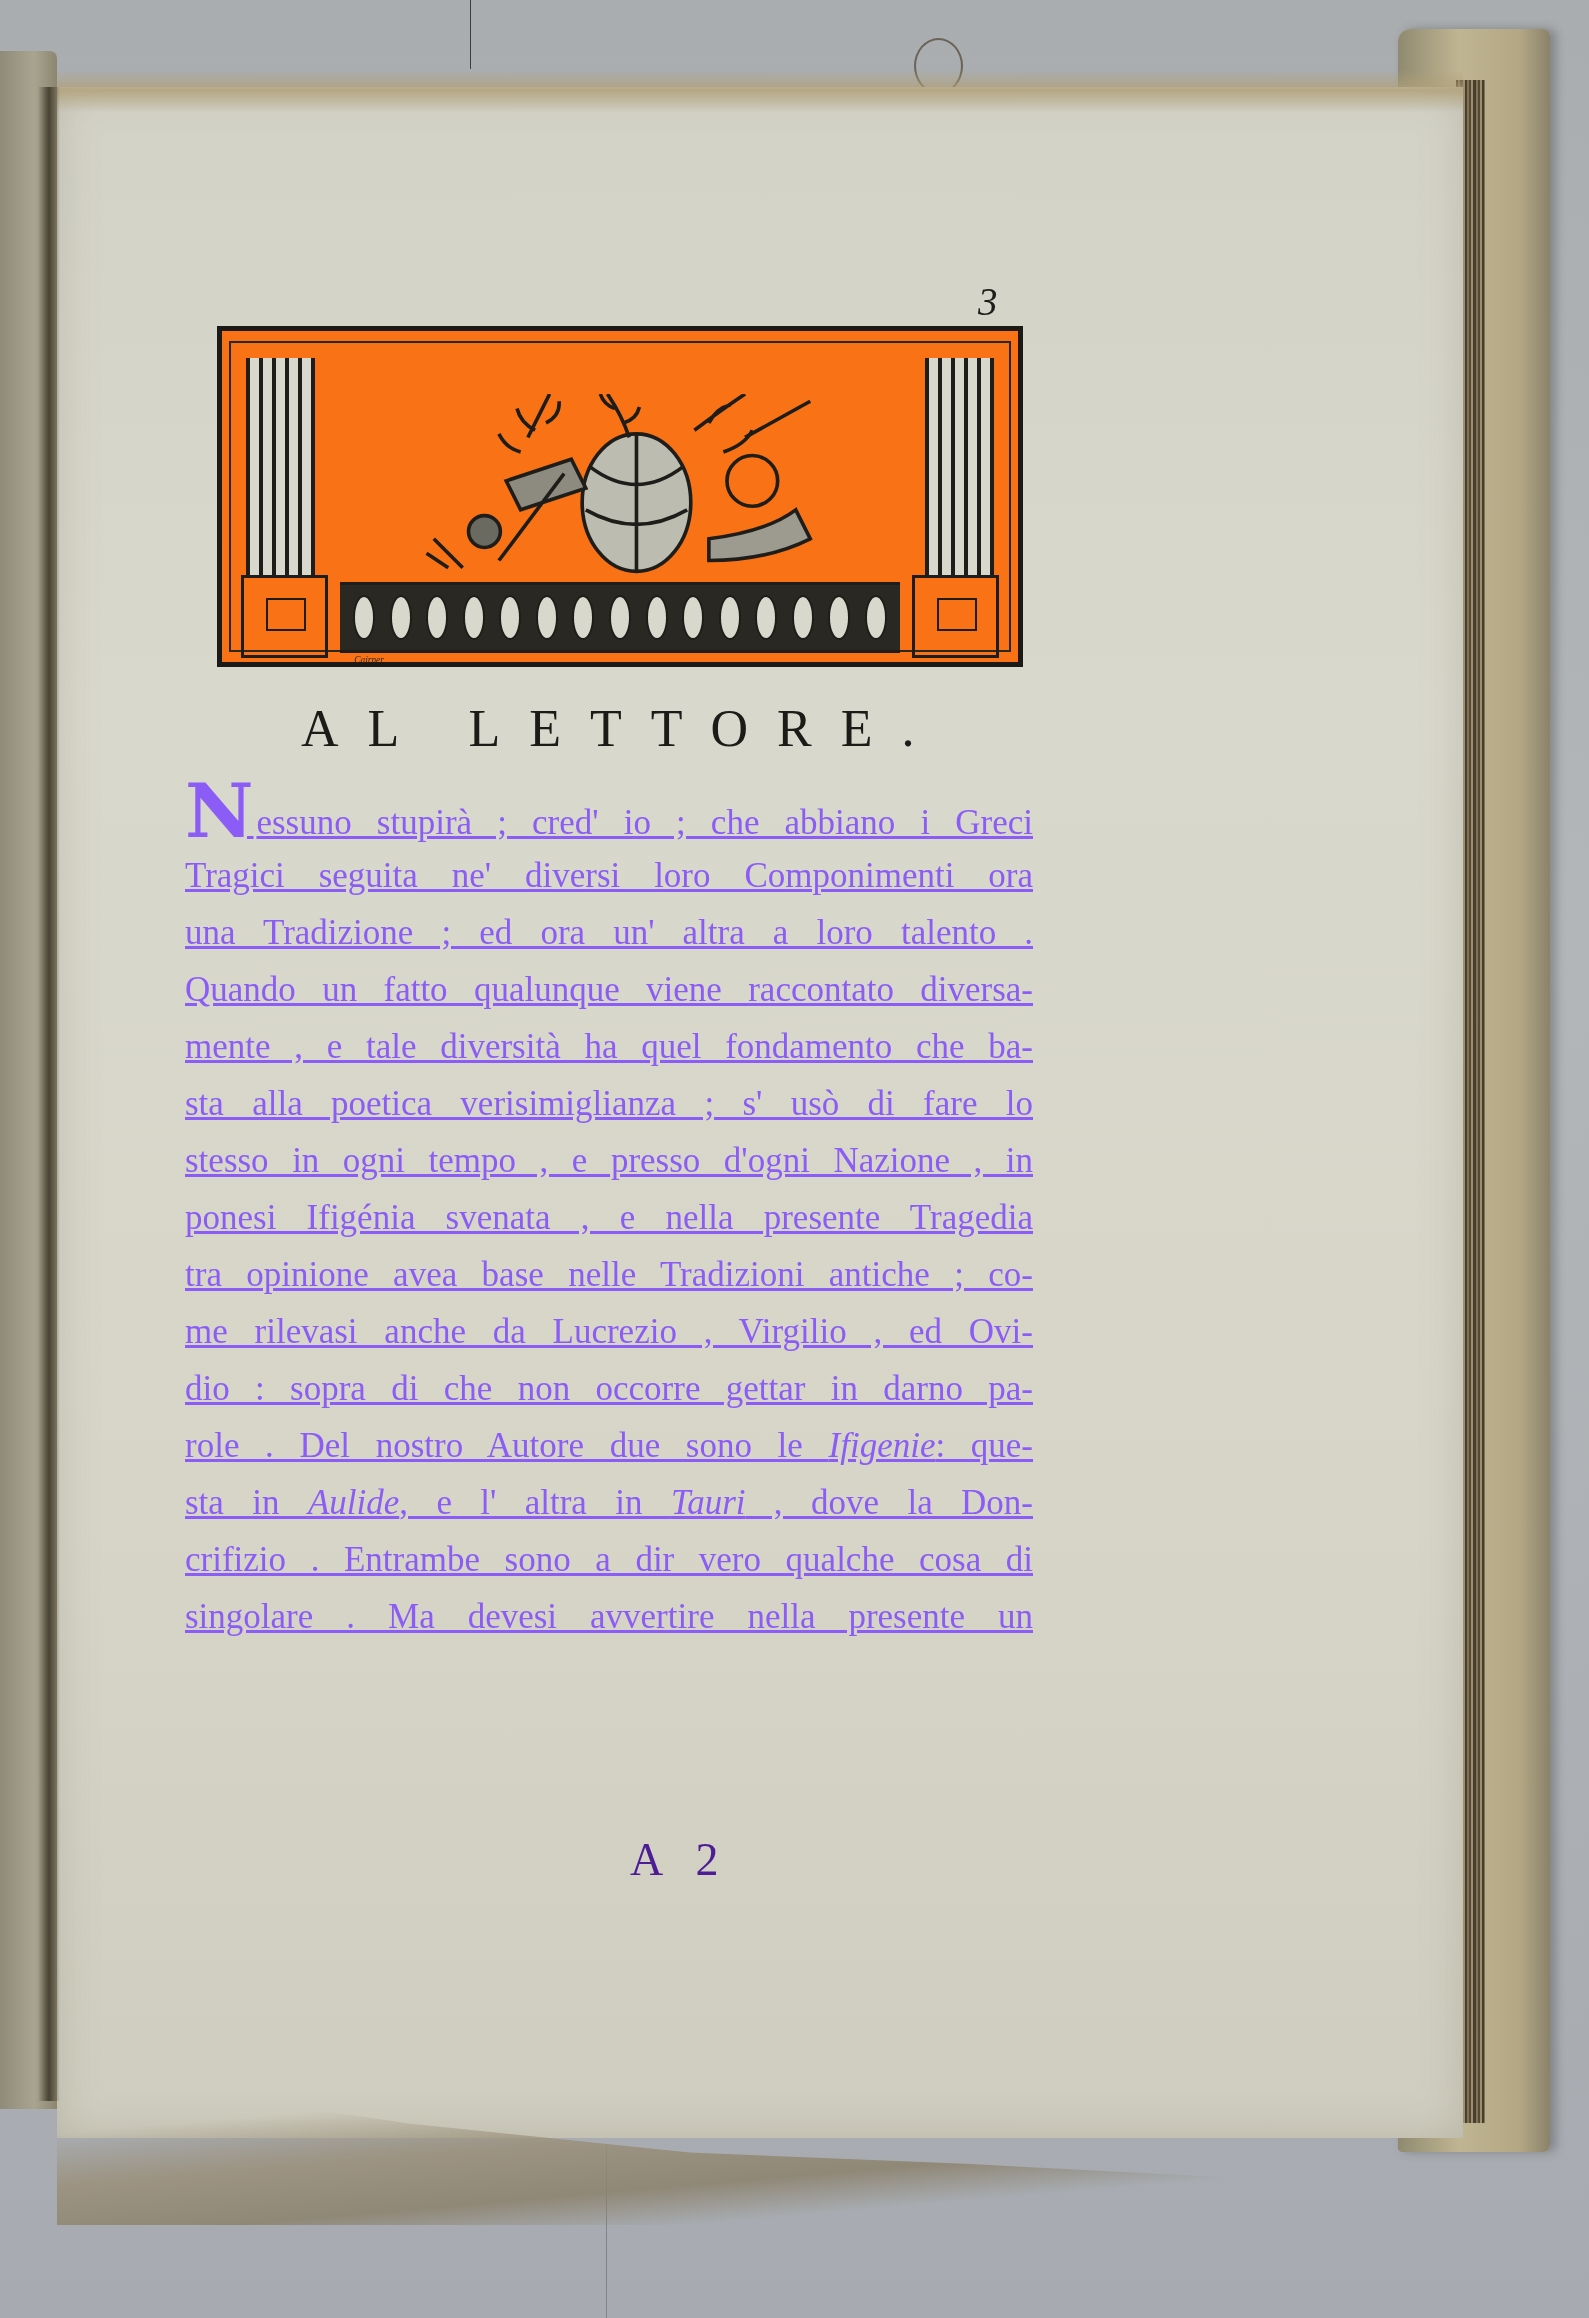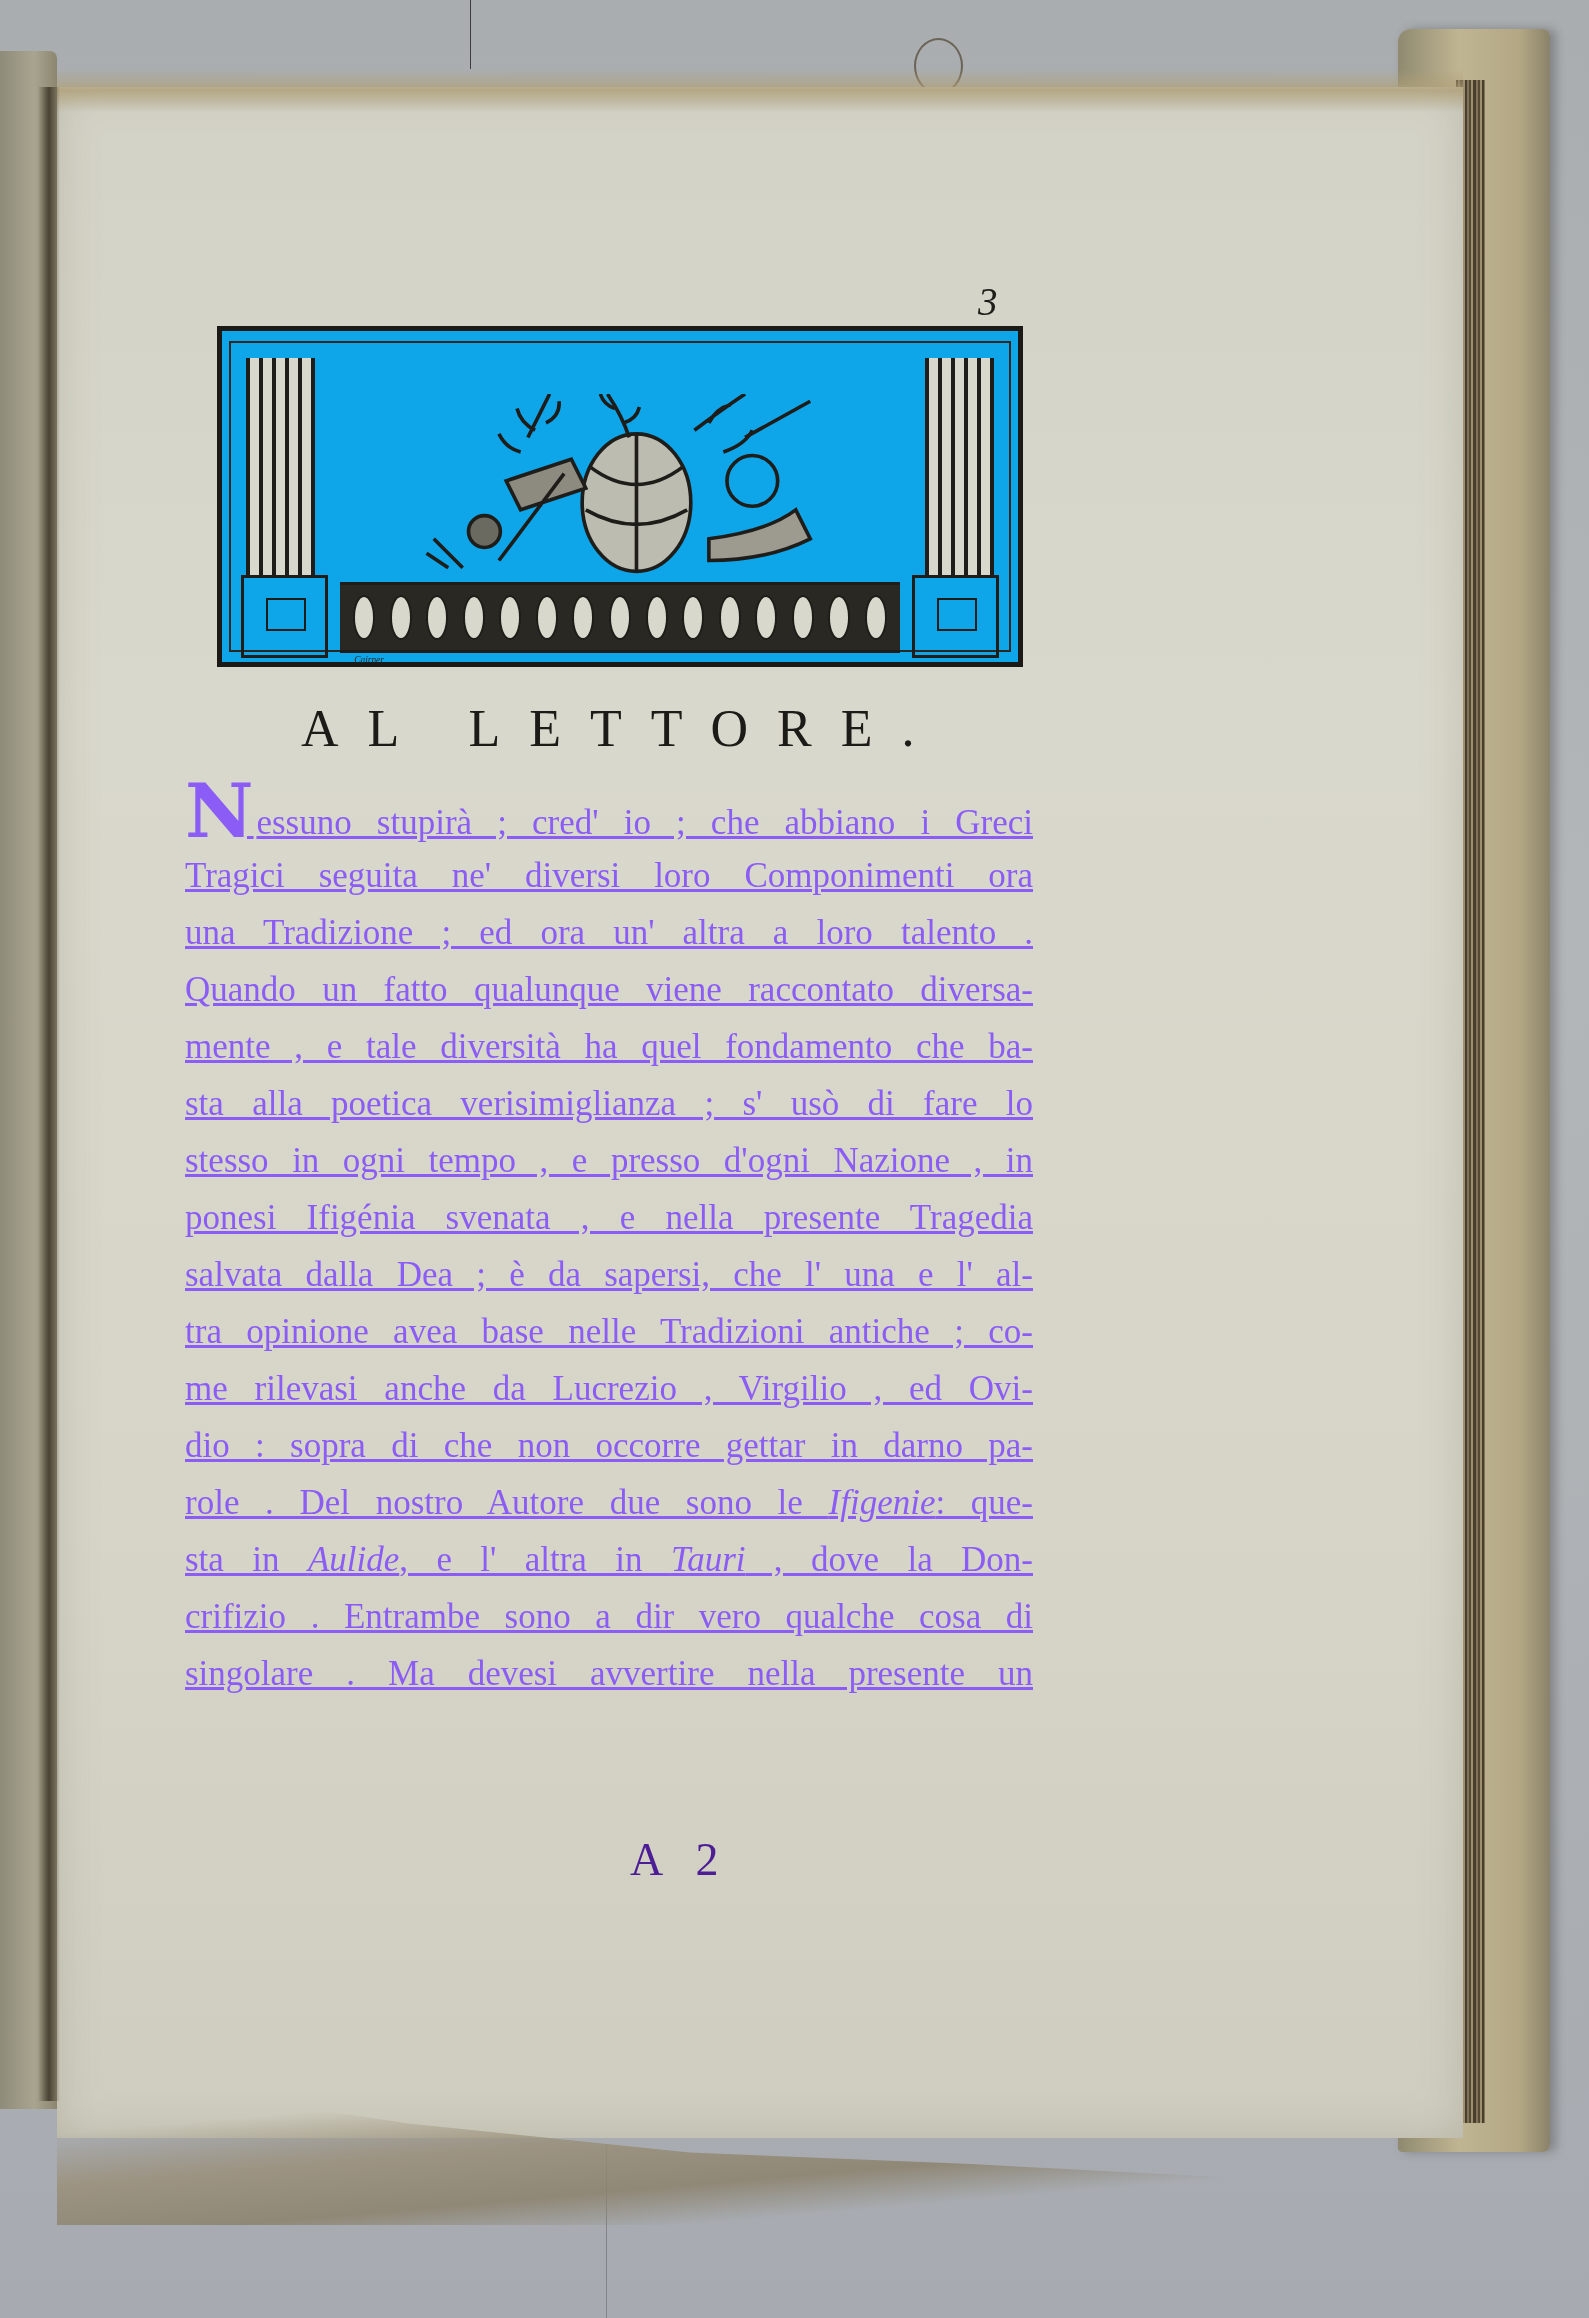--- a/index.html
+++ b/index.html
@@ -54,21 +54,21 @@
     clip-path: polygon(0 10%, 10% 8%, 25% 30%, 45% 50%, 65% 58%, 85% 68%, 100% 70%, 100% 100%, 0 100%);
     opacity:.85;
   }
 
   
   .folio {
     position:absolute; left:978px; top:279px; font-size:39px; font-style:italic; color:#1e1d19;
   }
   .headpiece {
     position:absolute; left:217px; top:326px; width:806px; height:341px;
-    border:5.8px solid #1b1a16; box-sizing:border-box; background:#0ea5e9;
+    border:5.8px solid #1b1a16; box-sizing:border-box; background:#f97316;
   }
   .headpiece .inner {
     position:absolute; left:7.2px; top:10px; right:7.2px; bottom:10px; border:2.9px solid #2a2822;
   }
   .column-l, .column-r {
     position:absolute; top:14.5px; width:69px; height:217px;
     background: repeating-linear-gradient(90deg,#1e1d19 0 4.3px,#d9d8cc 4.3px 13px);
   }
   .column-l { left:14.5px; } .column-r { right:14.5px; }
   .plinth-l, .plinth-r {
@@ -175,21 +175,20 @@
 
 <div class="body-text">
   <span class="line"><span class="dropcap">N</span><span>essuno stupirà ; cred' io ; che abbiano i Greci</span></span>
   <span class="line">Tragici seguita ne' diversi loro Componimenti ora</span>
   <span class="line">una Tradizione ; ed ora un' altra a loro talento .</span>
   <span class="line">Quando un fatto qualunque viene raccontato diversa-</span>
   <span class="line">mente , e tale diversità ha quel fondamento che ba-</span>
   <span class="line">sta alla poetica verisimiglianza ; s' usò di fare lo</span>
   <span class="line">stesso in ogni tempo , e presso d'ogni Nazione , in</span>
   <span class="line">ponesi Ifigénia svenata , e nella presente Tragedia</span>
-  <span class="line">salvata dalla Dea ; è da sapersi, che l' una e l' al-</span>
   <span class="line">tra opinione avea base nelle Tradizioni antiche ; co-</span>
   <span class="line">me rilevasi anche da Lucrezio , Virgilio , ed Ovi-</span>
   <span class="line">dio : sopra di che non occorre gettar in darno pa-</span>
   <span class="line"><span>role . Del nostro Autore due sono le </span><i>Ifigenie</i><span>: que-</span></span>
   <span class="line"><span>sta in </span><i>Aulide</i><span>, e l' altra in </span><i>Tauri</i><span> , dove la Don-</span></span>
   <span class="line">crifizio . Entrambe sono a dir vero qualche cosa di</span>
   <span class="line">singolare . Ma devesi avvertire nella presente un</span>
 </div>
 
 <div class="signature">A 2</div>

